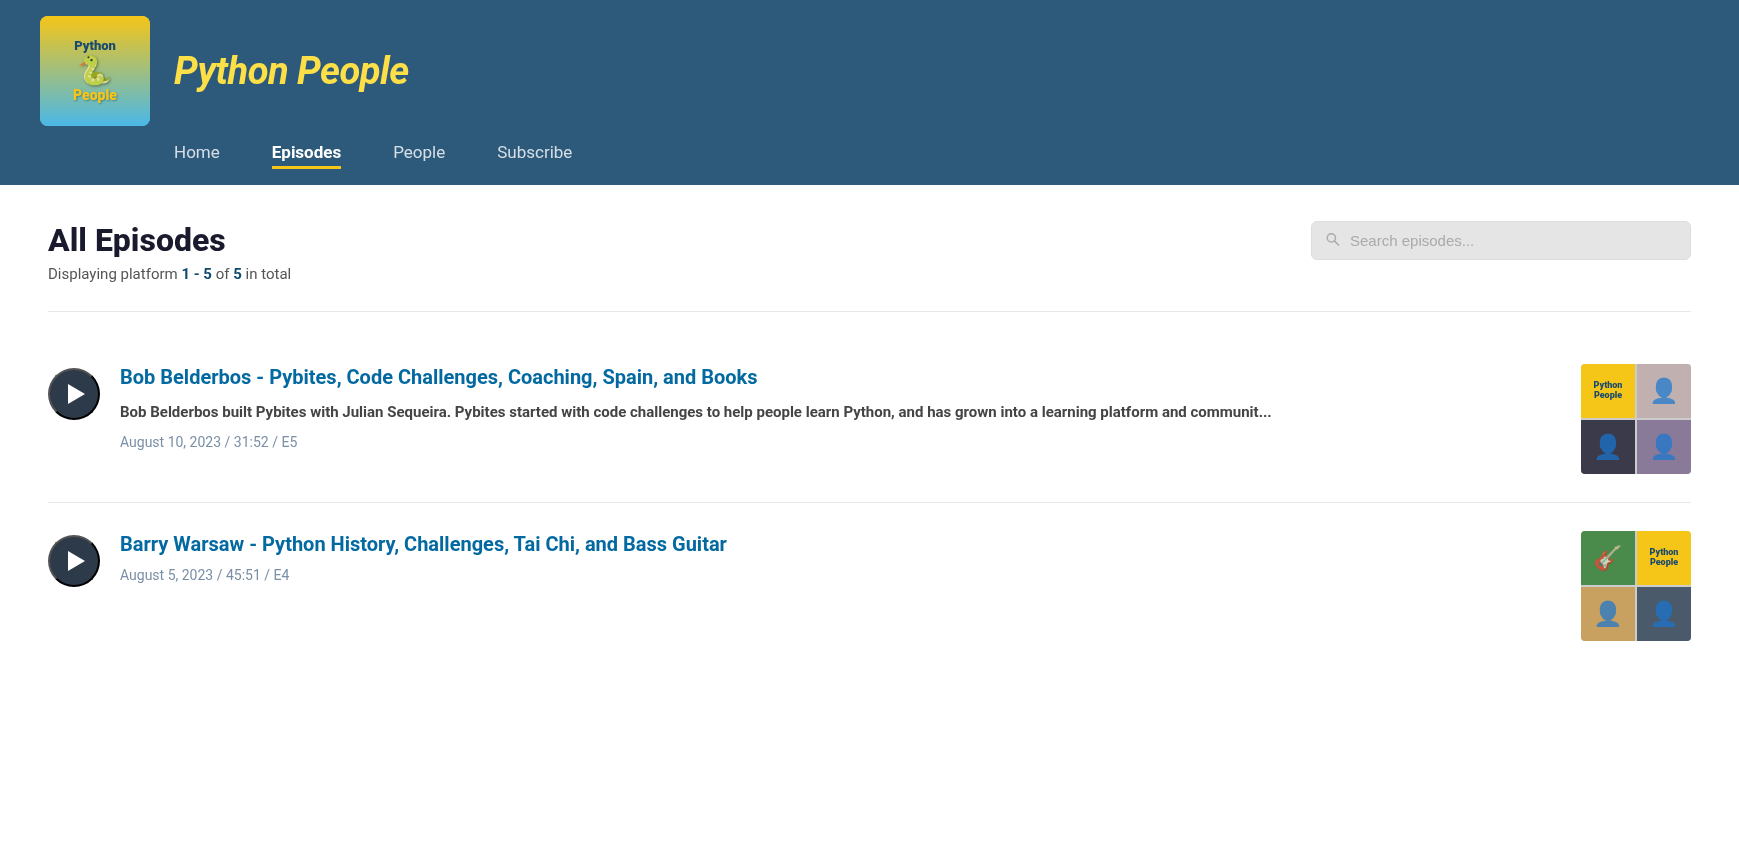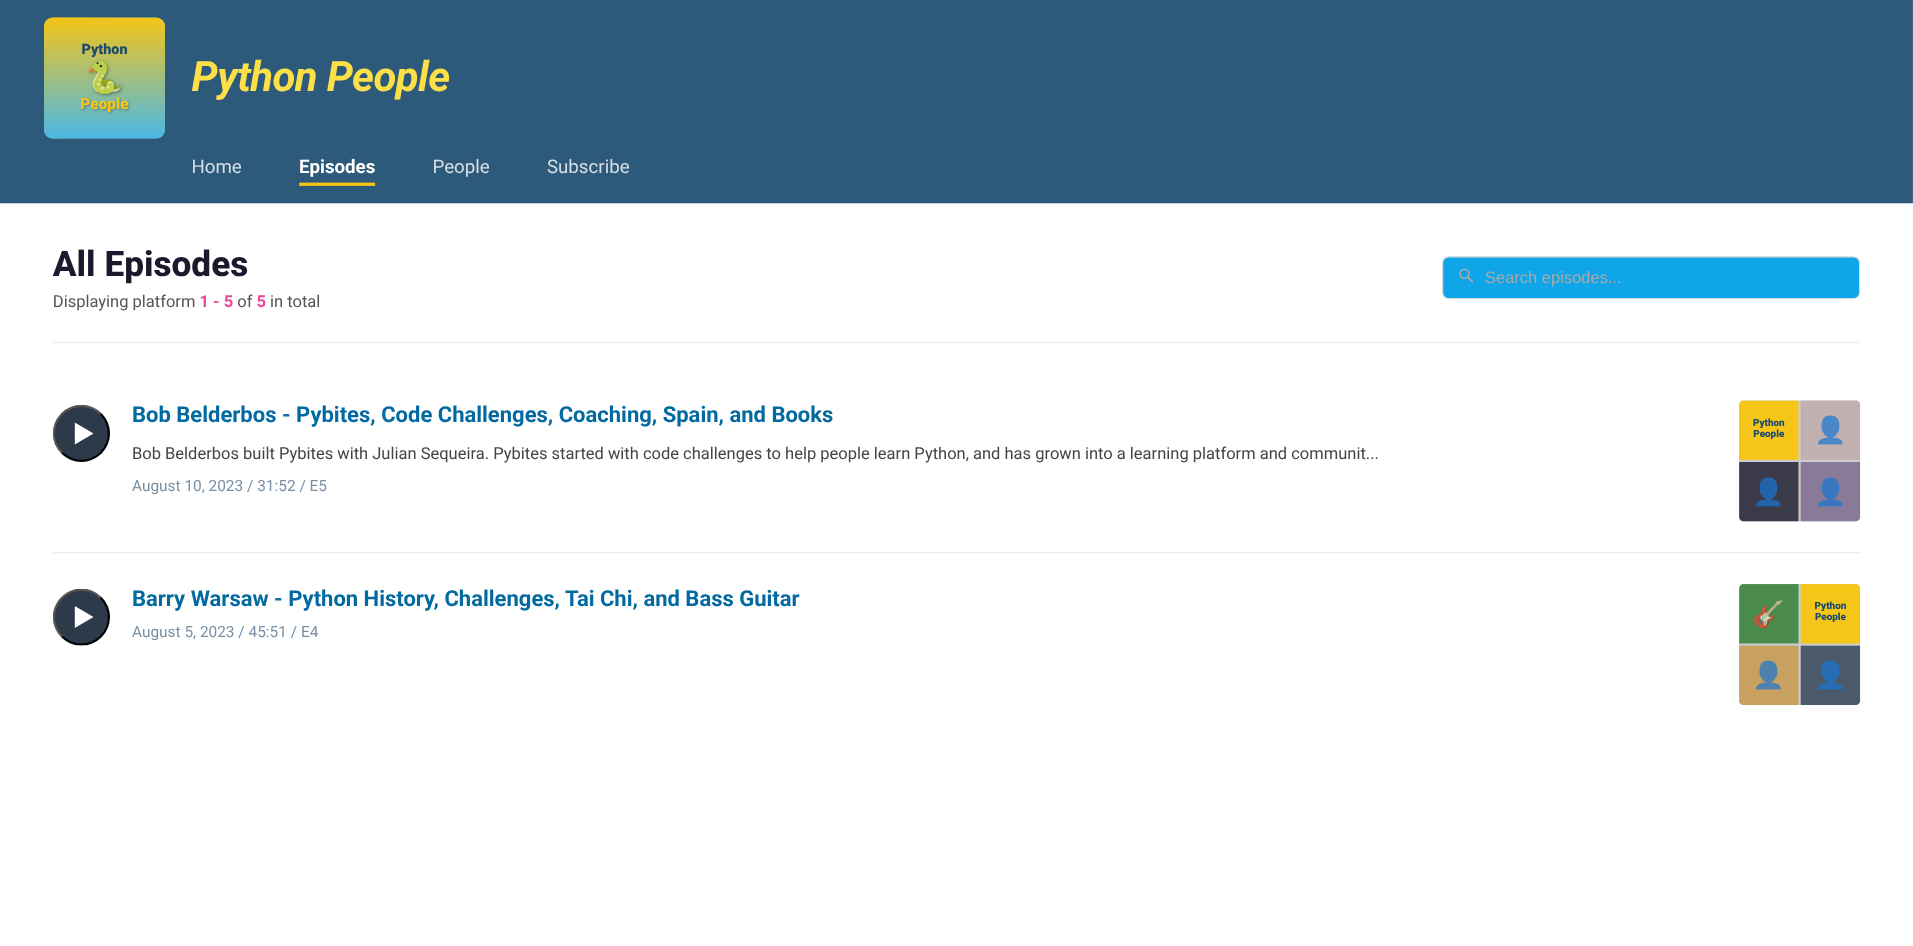--- a/index.html
+++ b/index.html
@@ -106,39 +106,39 @@
       background: white;
       margin: 0;
       border-radius: 0;
       min-height: 675px;
       padding: 36px 48px;
     }
 
     .page-header {
       display: flex;
       justify-content: space-between;
-      align-items: center;
+      align-items: flex-start;
       margin-bottom: 28px;
     }
 
     .page-title {
       font-size: 32px;
       font-weight: 800;
       color: #1a1a2e;
       margin-bottom: 6px;
     }
 
     .page-subtitle {
       font-size: 15px;
       color: #555;
     }
 
     .page-subtitle strong {
       font-weight: 700;
-      color: #ec4899;
+      color: #0c4a6e;
     }
 
     .search-container {
       position: relative;
       width: 380px;
     }
 
     .search-icon-wrap {
       position: absolute;
       left: 14px;
@@ -148,21 +148,21 @@
       font-size: 15px;
     }
 
     .search-input {
       width: 100%;
       padding: 10px 14px 10px 38px;
       border: 1.5px solid #ddd;
       border-radius: 6px;
       font-size: 15px;
       color: #333;
-      background: #0ea5e9;
+      background: #e5e5e5;
       outline: none;
     }
 
     .search-input::placeholder {
       color: #aaa;
     }
 
     
     .divider {
       border: none;
@@ -223,20 +223,21 @@
       margin-bottom: 10px;
       line-height: 1.3;
       cursor: pointer;
     }
 
     .episode-desc {
       font-size: 15px;
       color: #444;
       line-height: 1.6;
       margin-bottom: 10px;
+      font-weight: bold;
     }
 
     .episode-meta {
       font-size: 14px;
       color: #7a8fa6;
     }
 
     .episode-thumbnail {
       width: 110px;
       height: 110px;

